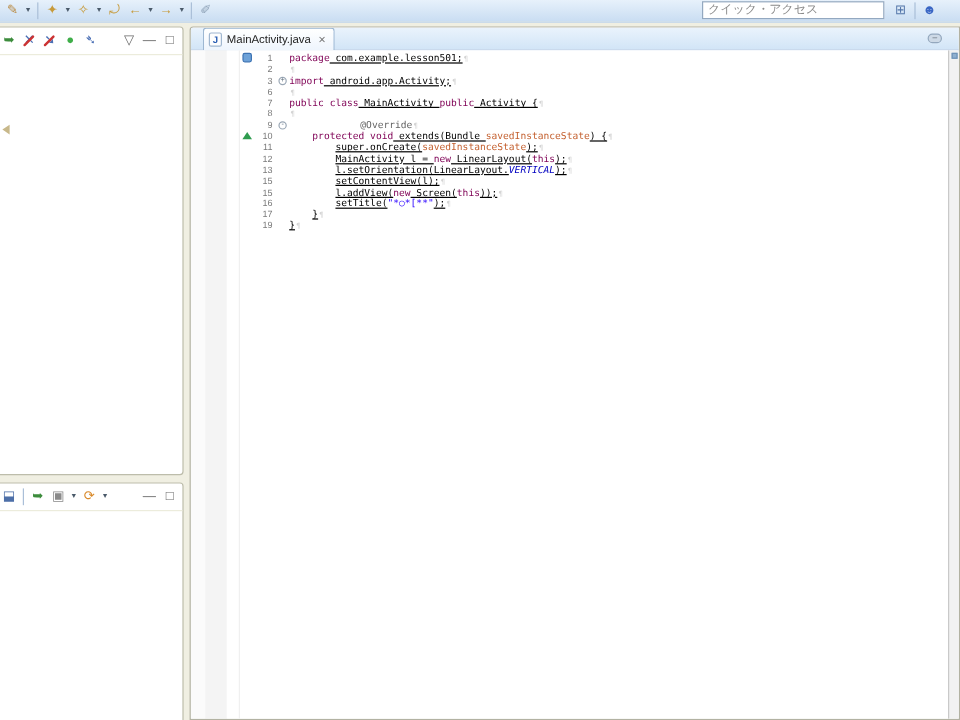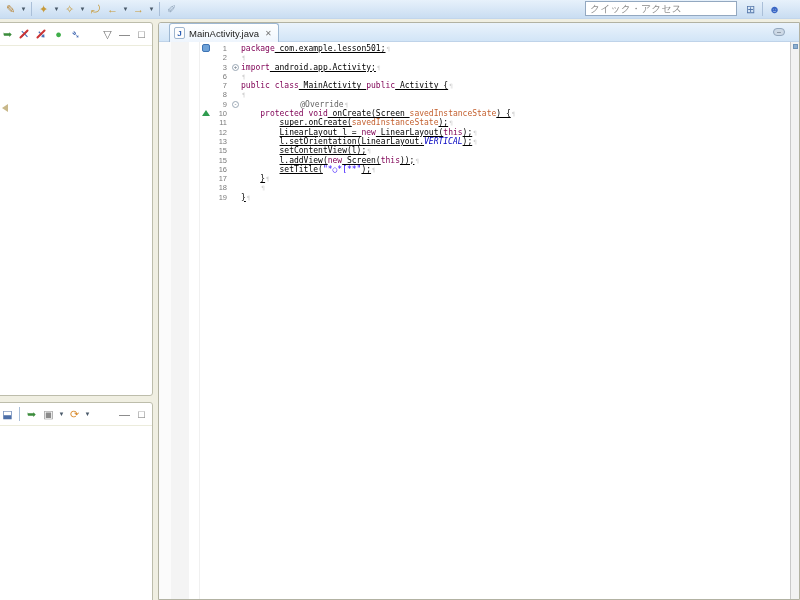--- a/index.html
+++ b/index.html
@@ -283,33 +283,33 @@
             <span class="ln">9</span>
             <span class="lf"><span class="fold-dot">-</span></span>
             <span class="lc">    <span class="tk-ann">@Override</span><span class="eol">¶</span></span>
           </div>
           <div class="code-line">
             <span class="lm">
               <span class="mk-override"></span>
             </span>
             <span class="ln">10</span>
             <span class="lf"></span>
-            <span class="lc">    <span class="tk-kw">protected void</span><span class="tk-pl"> onCreate(Screen </span><span class="tk-par">savedInstanceState</span><span class="tk-pl">) {</span><span class="eol">¶</span></span>
+            <span class="lc">    <span class="tk-kw">protected void</span><span class="tk-pl"> extends(Bundle </span><span class="tk-par">savedInstanceState</span><span class="tk-pl">) {</span><span class="eol">¶</span></span>
           </div>
           <div class="code-line">
             <span class="lm"></span>
             <span class="ln">11</span>
             <span class="lf"></span>
             <span class="lc">        <span class="tk-pl">super.onCreate(</span><span class="tk-par">savedInstanceState</span><span class="tk-pl">);</span><span class="eol">¶</span></span>
           </div>
           <div class="code-line">
             <span class="lm"></span>
             <span class="ln">12</span>
             <span class="lf"></span>
-            <span class="lc">        <span class="tk-pl">LinearLayout l = </span><span class="tk-kw">new</span><span class="tk-pl"> LinearLayout(</span><span class="tk-kw">this</span><span class="tk-pl">);</span><span class="eol">¶</span></span>
+            <span class="lc">        <span class="tk-pl">MainActivity l = </span><span class="tk-kw">new</span><span class="tk-pl"> LinearLayout(</span><span class="tk-kw">this</span><span class="tk-pl">);</span><span class="eol">¶</span></span>
           </div>
           <div class="code-line">
             <span class="lm"></span>
             <span class="ln">13</span>
             <span class="lf"></span>
             <span class="lc">        <span class="tk-pl">l.setOrientation(LinearLayout.</span><span class="tk-st">VERTICAL</span><span class="tk-pl">);</span><span class="eol">¶</span></span>
           </div>
           <div class="code-line">
             <span class="lm"></span>
             <span class="ln">15</span>
@@ -326,26 +326,20 @@
             <span class="lm"></span>
             <span class="ln">16</span>
             <span class="lf"></span>
             <span class="lc">        <span class="tk-pl">setTitle(</span><span class="tk-str">"*○*[**"</span><span class="tk-pl">);</span><span class="eol">¶</span></span>
           </div>
           <div class="code-line">
             <span class="lm"></span>
             <span class="ln">17</span>
             <span class="lf"></span>
             <span class="lc">    <span class="tk-pl">}</span><span class="eol">¶</span></span>
-          </div>
-          <div class="code-line">
-            <span class="lm"></span>
-            <span class="ln">18</span>
-            <span class="lf"></span>
-            <span class="lc">    <span class="eol">¶</span></span>
           </div>
           <div class="code-line">
             <span class="lm"></span>
             <span class="ln">19</span>
             <span class="lf"></span>
             <span class="lc"><span class="tk-pl">}</span><span class="eol">¶</span></span>
           </div>
         </div>
     </div>
     <div class="overview-ruler">

